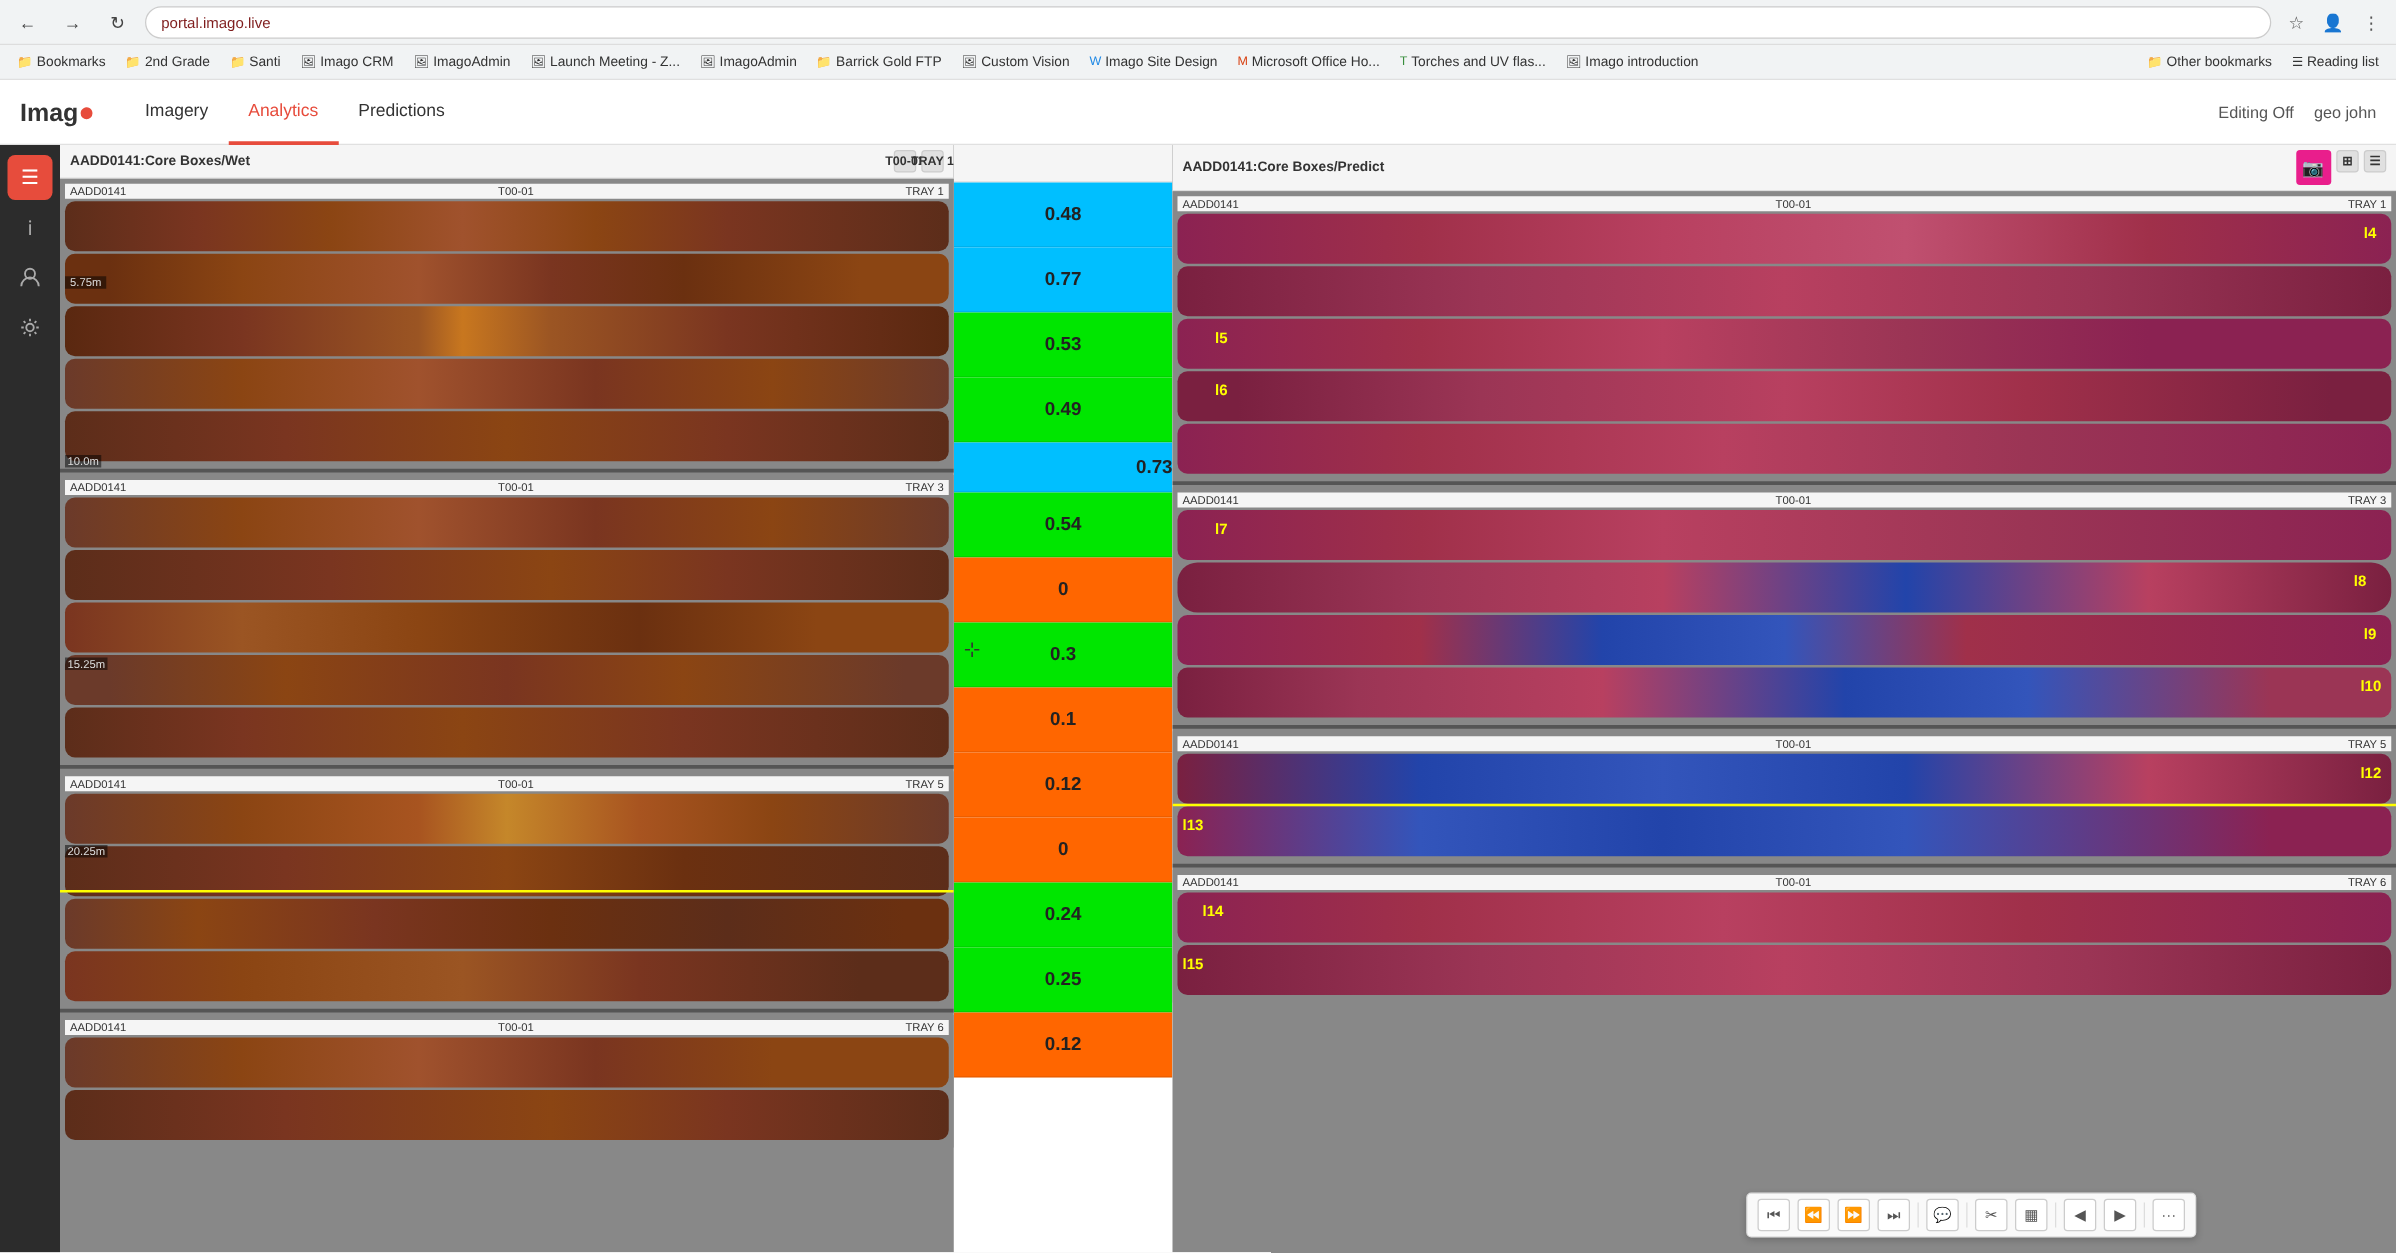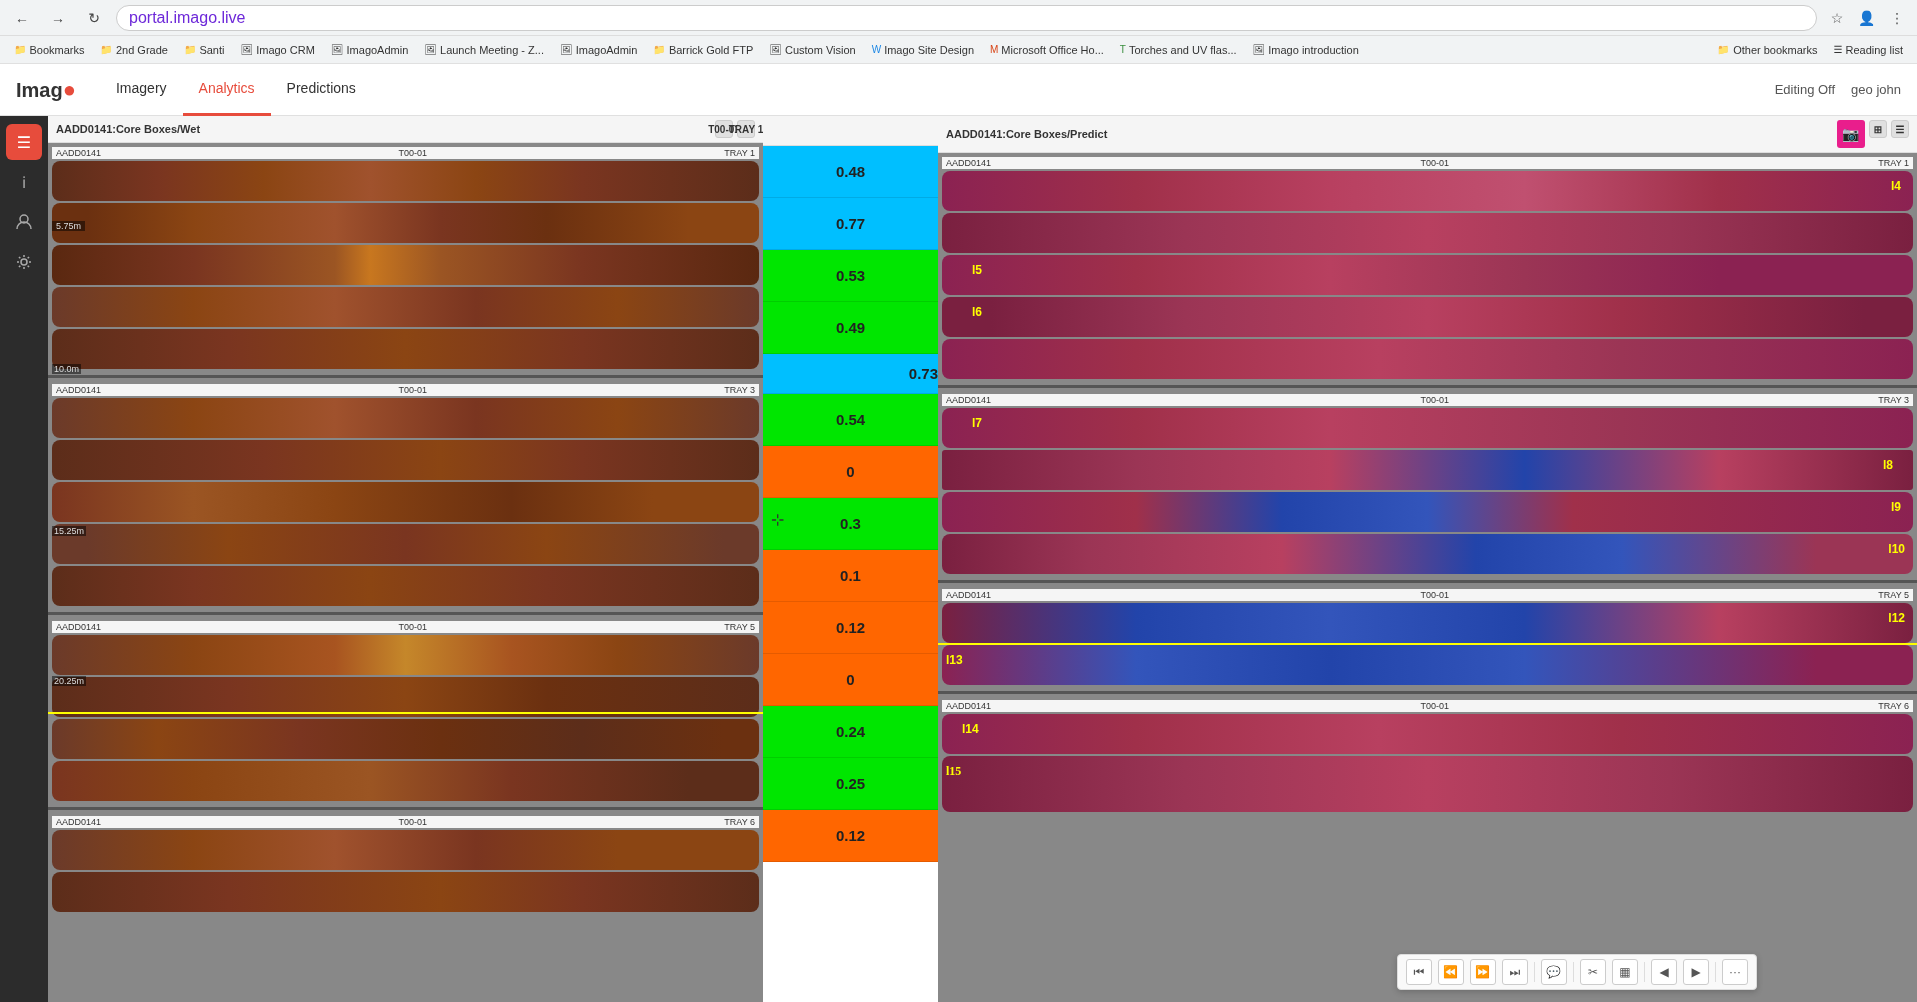--- a/index.html
+++ b/index.html
@@ -26,22 +26,22 @@
     }
     .address-bar {
       flex: 1;
       height: 26px;
       background: white;
       border: 1px solid #ccc;
       border-radius: 13px;
       display: flex;
       align-items: center;
       padding: 0 12px;
-      font-size: 16px;
-      color: #6d28d9;
+      font-size: 12px;
+      color: #7f1d1d;
     }
     .browser-actions {
       display: flex;
       gap: 6px;
     }
     .browser-action-btn {
       width: 24px; height: 24px;
       border: none; background: none;
       cursor: pointer;
       color: #555;
@@ -487,21 +487,21 @@
 
           <div style="background:#888; padding:4px; border-bottom:3px solid #555; margin-top:2px;">
             <div style="background:#f5f5f5; padding:1px 4px; font-size:9px; color:#333; display:flex; justify-content:space-between; margin-bottom:2px;">
               <span>AADD0141</span>
                 <span>T00-01</span>
                 <span>TRAY 3</span>
             </div>
             <div style="height:40px; margin:2px 0; border-radius:8px; background: linear-gradient(90deg, #8b2252 0%, #a0304a 20%, #b84060 40%, #9b3555 70%, #8b2252 100%); position:relative;">
               <span style="position:absolute; left:30px; top:8px; color:#ffff00; font-size:12px; font-weight:bold;">l7</span>
             </div>
-            <div style="height:40px; margin:2px 0; border-radius:3px; background: linear-gradient(90deg, #7a2040 0%, #9b3555 20%, #b84060 40%, #2244aa 60%, #b84060 80%, #7a2040 100%); position:relative;">
+            <div style="height:40px; margin:2px 0; border-radius:16px; background: linear-gradient(90deg, #7a2040 0%, #9b3555 20%, #b84060 40%, #2244aa 60%, #b84060 80%, #7a2040 100%); position:relative;">
               <span style="position:absolute; right:20px; top:8px; color:#ffff00; font-size:12px; font-weight:bold;">l8</span>
             </div>
             <div style="height:40px; margin:2px 0; border-radius:8px; background: linear-gradient(90deg, #8b2252 0%, #a0304a 20%, #2244aa 35%, #3355bb 50%, #a0304a 65%, #8b2252 100%); position:relative;">
               <span style="position:absolute; right:12px; top:8px; color:#ffff00; font-size:12px; font-weight:bold;">l9</span>
             </div>
             <div style="height:40px; margin:2px 0; border-radius:8px; background: linear-gradient(90deg, #7a2040 0%, #9b3555 15%, #b84060 35%, #2244aa 55%, #3355bb 70%, #9b3555 90%); position:relative;">
               <span style="position:absolute; right:8px; top:8px; color:#ffff00; font-size:12px; font-weight:bold;">l10</span>
             </div>
           </div>
 
@@ -524,21 +524,21 @@
 
           <div style="background:#888; padding:4px; margin-top:2px;">
             <div style="background:#f5f5f5; padding:1px 4px; font-size:9px; color:#333; display:flex; justify-content:space-between; margin-bottom:2px;">
               <span>AADD0141</span>
                 <span>T00-01</span>
                 <span>TRAY 6</span>
             </div>
             <div style="height:40px; margin:2px 0; border-radius:8px; background: linear-gradient(90deg, #8b2252 0%, #a0304a 20%, #b84060 45%, #a0304a 70%, #8b2252 100%); position:relative;">
               <span style="position:absolute; left:20px; top:8px; color:#ffff00; font-size:12px; font-weight:bold;">l14</span>
             </div>
-            <div style="height:56px; margin:2px 0; border-radius:8px; background: linear-gradient(90deg, #7a2040 0%, #9b3555 25%, #b84060 50%, #9b3555 75%, #7a2040 100%); position:relative;font-family:Liberation Serif, serif;">
+            <div style="height:40px; margin:2px 0; border-radius:8px; background: linear-gradient(90deg, #7a2040 0%, #9b3555 25%, #b84060 50%, #9b3555 75%, #7a2040 100%); position:relative;">
               <span style="position:absolute; left:4px; top:8px; color:#ffff00; font-size:12px; font-weight:bold;">l15</span>
             </div>
           </div>
         </div>
 
         <div class="bottom-toolbar">
           <button class="tb-btn">⏮</button>
           <button class="tb-btn">⏪</button>
           <button class="tb-btn">⏩</button>
           <button class="tb-btn">⏭</button>

